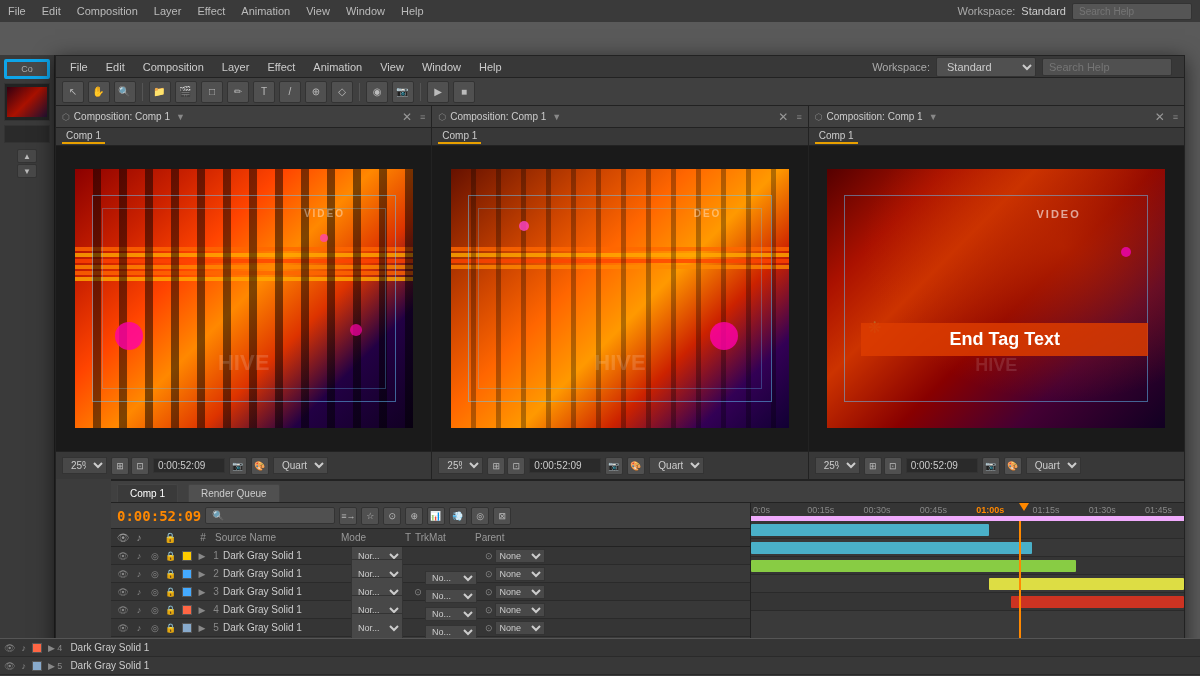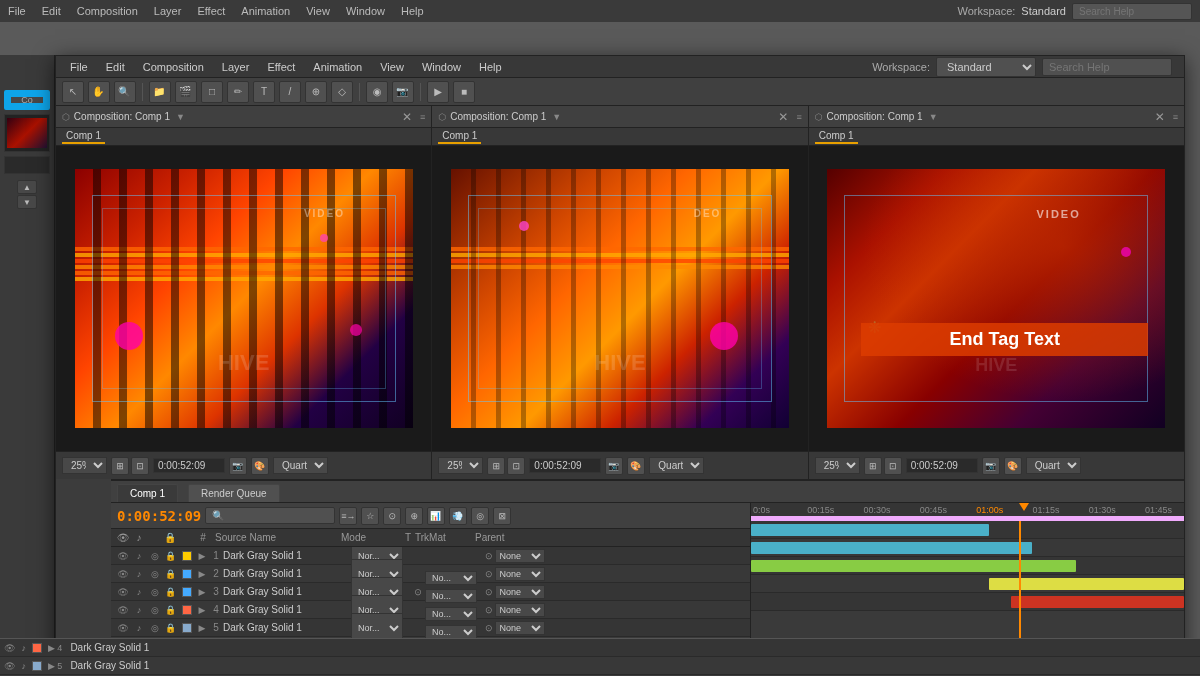--- a/index.html
+++ b/index.html
@@ -543,29 +543,28 @@
       display: flex;
       flex-direction: column;
       align-items: center;
       padding: 4px 2px;
       gap: 2px;
     }
     .outer-panel-btn {
       width: 46px;
       height: 20px;
       background: #484848;
-      border: 7px solid #0ea5e9;
+      border: 3px solid #0ea5e9;
       border-radius: 2px;
       display: flex;
       align-items: center;
       justify-content: center;
       cursor: pointer;
       font-size: 9px;
       color: #aaa;
-      margin-top: 31px;
     }
     .outer-panel-preview {
       width: 46px;
       height: 38px;
       background: #222;
       border: 1px solid #333;
       margin-top: 2px;
       display: flex;
       align-items: center;
       justify-content: center;
@@ -987,21 +986,21 @@
       </div>
 
       <div class="timeline-right">
 
         <div class="timeline-ruler">
           <div class="ruler-marks">
             <span class="ruler-mark" style="left:2px;">0:0s</span>
             <span class="ruler-mark" style="left:13%;">00:15s</span>
             <span class="ruler-mark" style="left:26%;">00:30s</span>
             <span class="ruler-mark" style="left:39%;">00:45s</span>
-            <span class="ruler-mark" style="left:52%;color:#ff8800;">01:00s</span>
+            <span class="ruler-mark" style="left:52%;color:#ff8800;font-weight:bold;">01:00s</span>
             <span class="ruler-mark" style="left:65%;">01:15s</span>
             <span class="ruler-mark" style="left:78%;">01:30s</span>
             <span class="ruler-mark" style="left:91%;">01:45s</span>
 
             <div style="position:absolute;left:62%;top:0;width:0;height:0;border-left:5px solid transparent;border-right:5px solid transparent;border-top:8px solid #ff8800;"></div>
           </div>
         </div>
 
         <div class="track-area">
 

